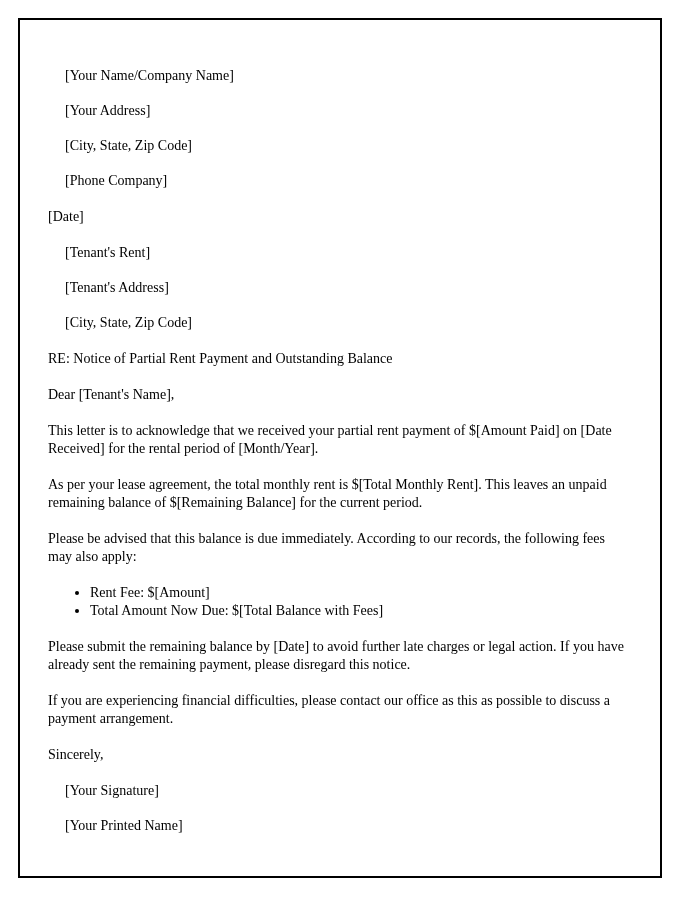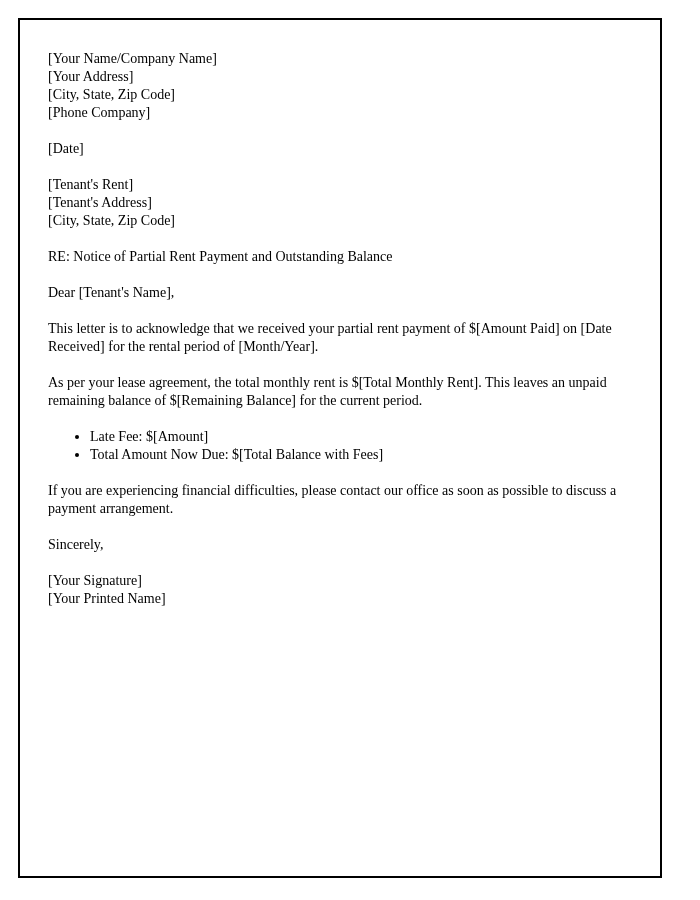--- a/index.html
+++ b/index.html
@@ -26,21 +26,21 @@
   }
   .letter-body {
     padding: 30px 28px 0 28px;
     font-size: 14px;
     line-height: 18px;
   }
   .block {
     margin: 0 0 18px 0;
   }
   .block div {
-    margin: 0;
+    margin: 17px;
   }
   p {
     margin: 0 0 18px 0;
   }
   .subject {
     font-weight: normal;
   }
   ul {
     margin: 0 0 18px 0;
     padding-left: 42px;
@@ -71,28 +71,30 @@
     </div>
 
     <p class="subject">RE: Notice of Partial Rent Payment and Outstanding Balance</p>
 
     <p>Dear [Tenant's Name],</p>
 
     <p>This letter is to acknowledge that we received your partial rent payment of $[Amount Paid] on [Date Received] for the rental period of [Month/Year].</p>
 
     <p>As per your lease agreement, the total monthly rent is $[Total Monthly Rent]. This leaves an unpaid remaining balance of $[Remaining Balance] for the current period.</p>
 
+    <p>Please be advised that this balance is due immediately. According to our records, the following fees may also apply:</p>
 
     <ul>
-      <li>Late Fee: $[Amount]</li>
+      <li>Rent Fee: $[Amount]</li>
       <li>Total Amount Now Due: $[Total Balance with Fees]</li>
     </ul>
 
+    <p>Please submit the remaining balance by [Date] to avoid further late charges or legal action. If you have already sent the remaining payment, please disregard this notice.</p>
 
-    <p>If you are experiencing financial difficulties, please contact our office as soon as possible to discuss a payment arrangement.</p>
+    <p>If you are experiencing financial difficulties, please contact our office as this as possible to discuss a payment arrangement.</p>
 
     <p>Sincerely,</p>
 
     <div class="block">
       <div>[Your Signature]</div>
       <div>[Your Printed Name]</div>
     </div>
 
   </div>
 </div>

